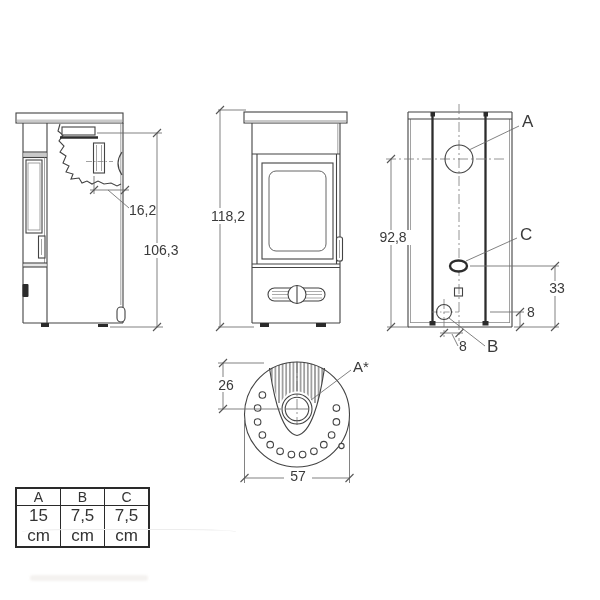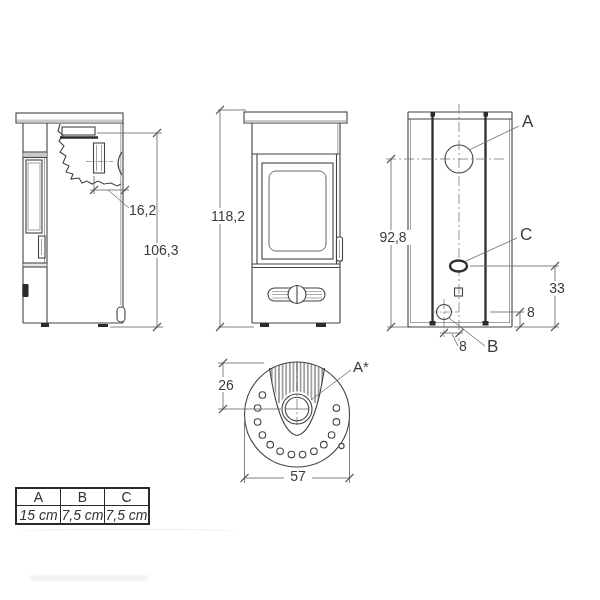--- a/index.html
+++ b/index.html
@@ -20,21 +20,21 @@
   .blk{fill:#2b2b2b;stroke:none;}
   .dimtxt{font:14px "Liberation Sans",sans-serif;fill:#3a3a3a;}
   .lbltxt{font:17px "Liberation Sans",sans-serif;fill:#3a3a3a;}
   .lbltxt2{font:15px "Liberation Sans",sans-serif;fill:#3a3a3a;}
   .mid{text-anchor:middle;}
   
   #legend{position:absolute;left:15px;top:487px;border-collapse:collapse;
           border:2px solid #2a2a2a;color:#333;}
   #legend th{width:43px;height:15px;border:1.3px solid #2a2a2a;font-weight:normal;
              font-size:14px;text-align:center;padding:0;}
-  #legend td{height:17px;border:1.3px solid #2a2a2a;font-size:14px;text-align:center;padding:0;font-style:italic;}
+  #legend td{height:17px;border:1.3px solid #2a2a2a;font-size:17px;text-align:center;padding:0;}
   
   .artifact1{position:absolute;left:22px;top:529px;width:214px;height:5px;
              border-top:1px solid #ededed;border-radius:50% / 100%;}
   .artifact2{position:absolute;left:30px;top:575px;width:118px;height:6px;
              background:#f4f2f0;border-radius:3px;filter:blur(1px);}
 </style>
 </head>
 <body>
 
 <div id="canvas">

